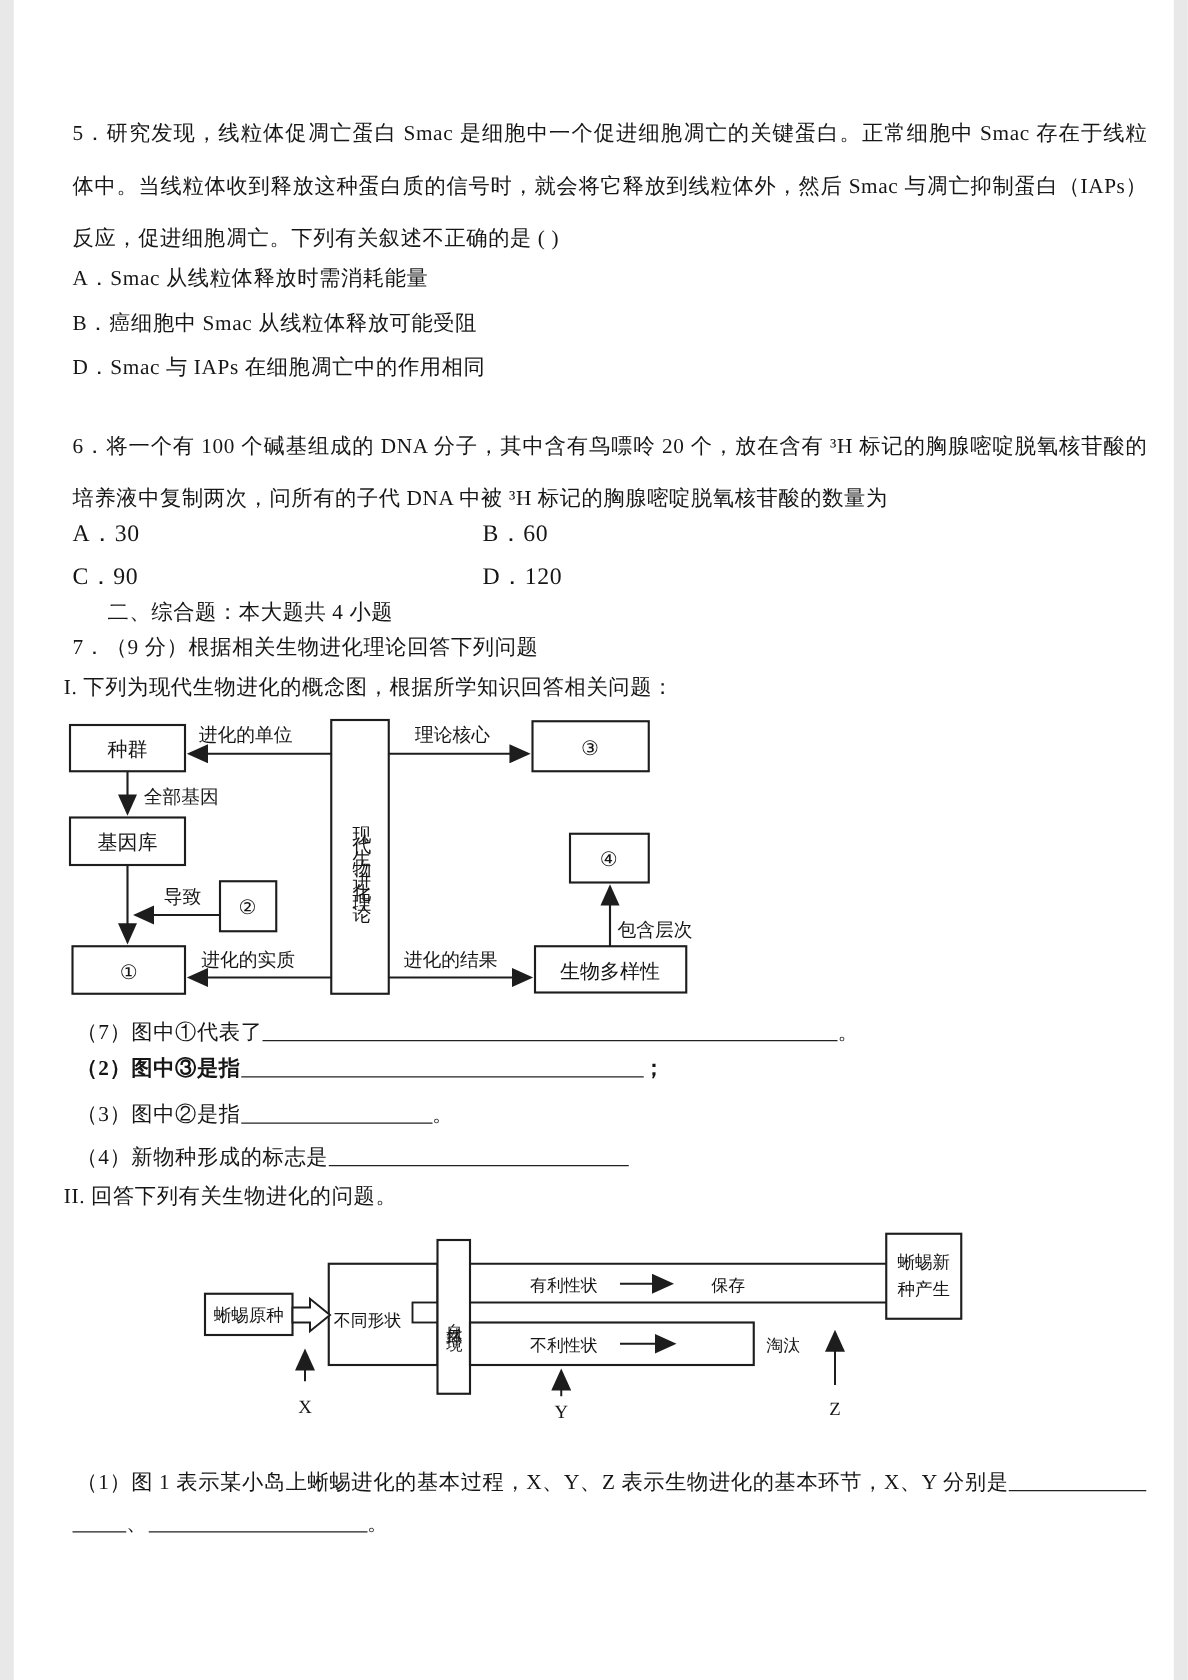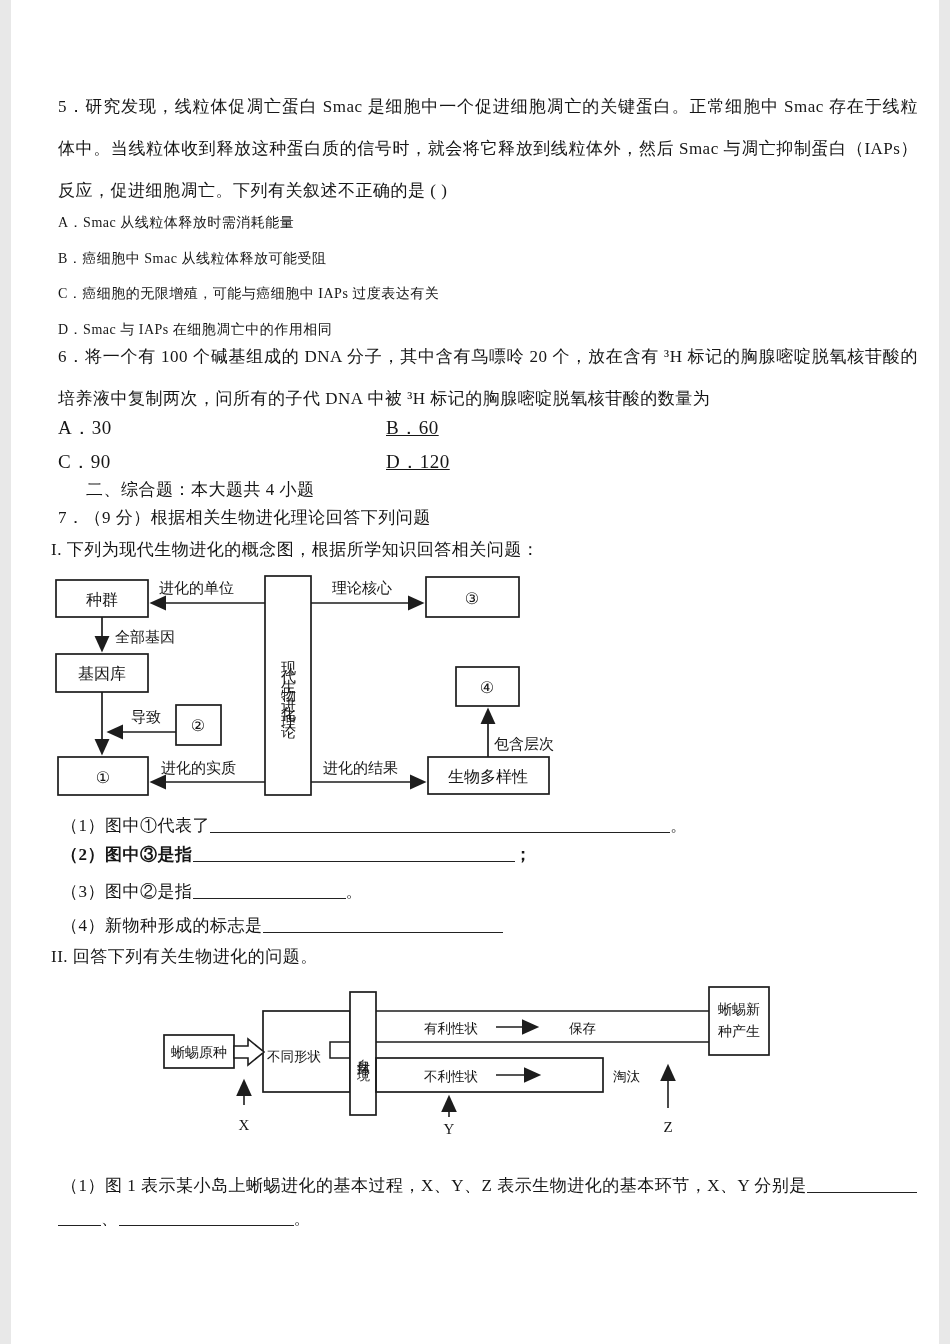--- a/index.html
+++ b/index.html
@@ -3,26 +3,26 @@
 <meta charset="utf-8">
 <style>
   html,body{margin:0;padding:0;background:#e8e8e8;}
   .page{
     position:relative;width:928px;height:1344px;background:#ffffff;
     margin:0 auto;font-family:"Liberation Serif","DejaVu Serif",serif;
     color:#161616;overflow:hidden;
   }
   .abs{position:absolute;}
   .body-par{width:860px;font-size:17px;line-height:42px;text-align:justify;letter-spacing:0.5px;}
-  .opt-list{font-size:14px;line-height:35.5px;letter-spacing:0.5px;}
+  .opt-list{font-size:17px;line-height:35.5px;letter-spacing:0.5px;}
   .line17{font-size:17px;line-height:22px;letter-spacing:0.5px;white-space:nowrap;}
   .sub-line{font-size:17px;line-height:24px;letter-spacing:0.5px;white-space:nowrap;}
   .blank{display:inline-block;border-bottom:1.6px solid #222;height:14px;vertical-align:-2px;}
   .q6grid{position:relative;font-size:19px;line-height:34px;width:600px;letter-spacing:0.5px;}
-  .q6col2{position:absolute;left:328px;top:0;text-decoration:underline;}
+  .q6col2{position:absolute;left:328px;top:0;}
   .vtext{
     display:flex;align-items:center;justify-content:center;
     writing-mode:vertical-lr;text-orientation:upright;
     font-size:15px;letter-spacing:9px;color:#161616;
   }
   .vtext.env{font-size:13px;letter-spacing:3px;}
   svg text{fill:#161616;font-family:"Liberation Serif","DejaVu Serif",serif;}
   svg .lbl15{font-size:15px;}
   svg .lbl16{font-size:16px;}
   svg .lbl13{font-size:13.5px;}
@@ -31,21 +31,20 @@
 </style>
 </head>
 <body>
 
 <div class="page">
 
   <div class="abs body-par" style="left:47px;top:86px;">5．研究发现，线粒体促凋亡蛋白 Smac 是细胞中一个促进细胞凋亡的关键蛋白。正常细胞中 Smac 存在于线粒体中。当线粒体收到释放这种蛋白质的信号时，就会将它释放到线粒体外，然后 Smac 与凋亡抑制蛋白（IAPs）反应，促进细胞凋亡。下列有关叙述不正确的是 ( )</div>
   <div class="abs opt-list" style="left:47px;top:205px;">
     <div>A．Smac 从线粒体释放时需消耗能量</div>
     <div>B．癌细胞中 Smac 从线粒体释放可能受阻</div>
-    <div>C．癌细胞的无限增殖，可能与癌细胞中 IAPs 过度表达有关</div>
     <div>D．Smac 与 IAPs 在细胞凋亡中的作用相同</div>
   </div>
 
   <div class="abs body-par" style="left:47px;top:336px;">6．将一个有 100 个碱基组成的 DNA 分子，其中含有鸟嘌呤 20 个，放在含有 ³H 标记的胸腺嘧啶脱氧核苷酸的培养液中复制两次，问所有的子代 DNA 中被 ³H 标记的胸腺嘧啶脱氧核苷酸的数量为</div>
   <div class="abs q6grid" style="left:47px;top:411px;">
     <div>A．30</div>
     <div>C．90</div>
     <div class="q6col2">
       <div>B．60</div>
       <div>D．120</div>
@@ -96,21 +95,21 @@
     <text x="64" y="70" class="lbl15">全部基因</text>
     <text x="80" y="150" class="lbl15">导致</text>
     <text x="110" y="201" class="lbl15">进化的实质</text>
     <text x="272" y="201" class="lbl15">进化的结果</text>
     <text x="443" y="177" class="lbl15">包含层次</text>
   </svg>
 
   <div class="abs vtext" style="left:254px;top:578px;width:46px;height:213px;">现代生物进化理论</div>
 
   <div class="abs sub-line" style="left:50px;top:814px;">
-    <span>（1）图中①代表了</span><span class="blank" style="width:460px;"></span><span>。</span>
+    <span>（7）图中①代表了</span><span class="blank" style="width:460px;"></span><span>。</span>
   </div>
   <div class="abs sub-line" style="left:50px;top:843px;font-weight:bold;">
     <span>（2）图中③是指</span><span class="blank" style="width:322px;"></span><span>；</span>
   </div>
   <div class="abs sub-line" style="left:50px;top:880px;">
     <span>（3）图中②是指</span><span class="blank" style="width:153px;"></span><span>。</span>
   </div>
   <div class="abs sub-line" style="left:50px;top:914px;">
     <span>（4）新物种形成的标志是</span><span class="blank" style="width:240px;"></span><span></span>
   </div>

